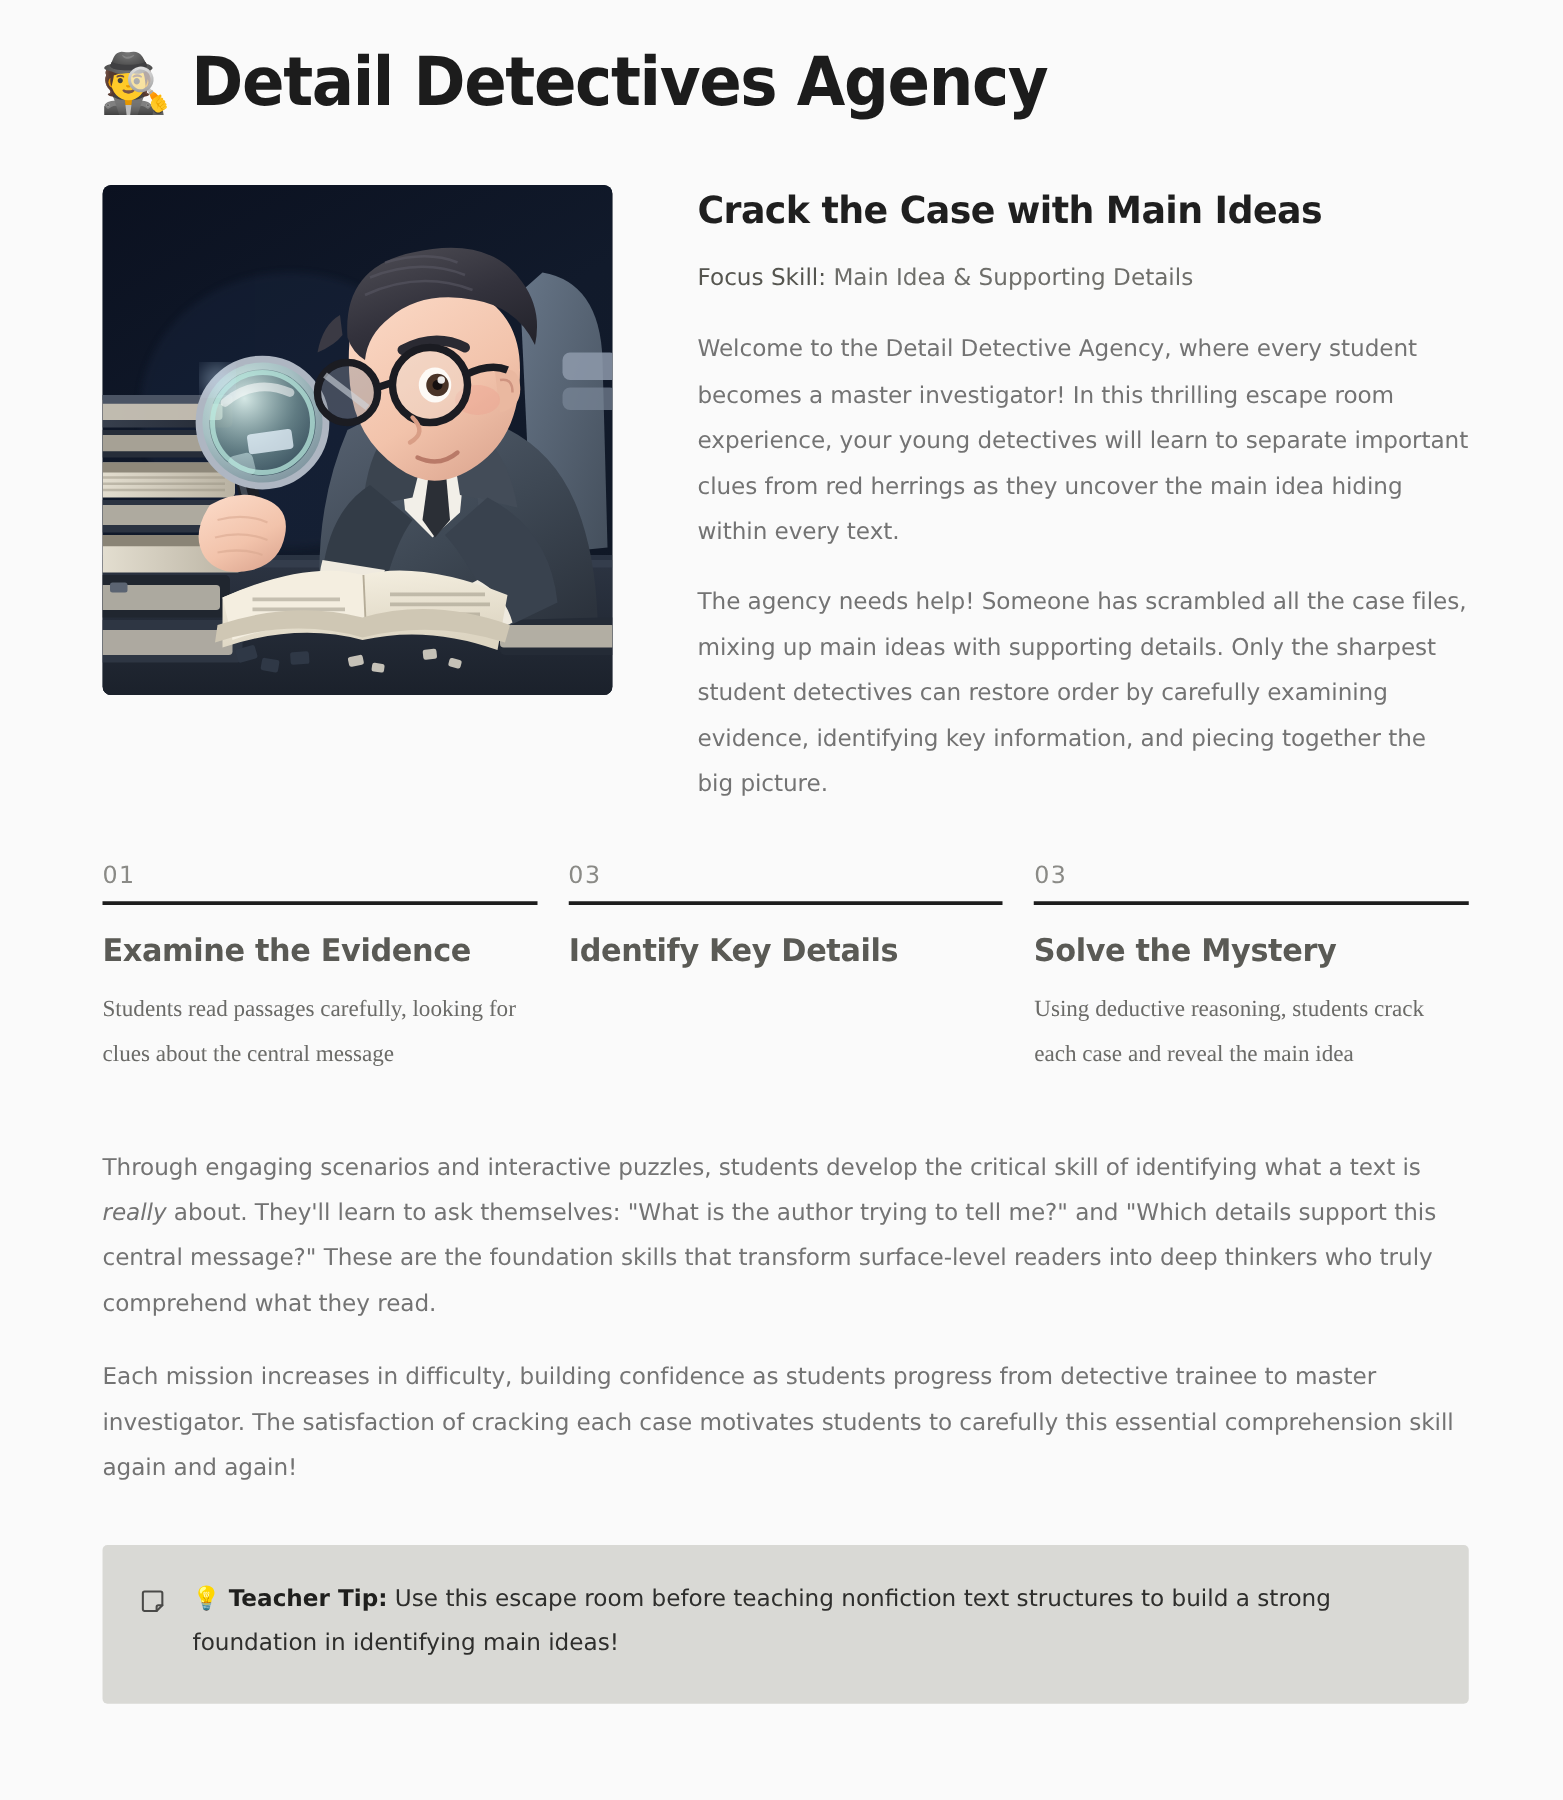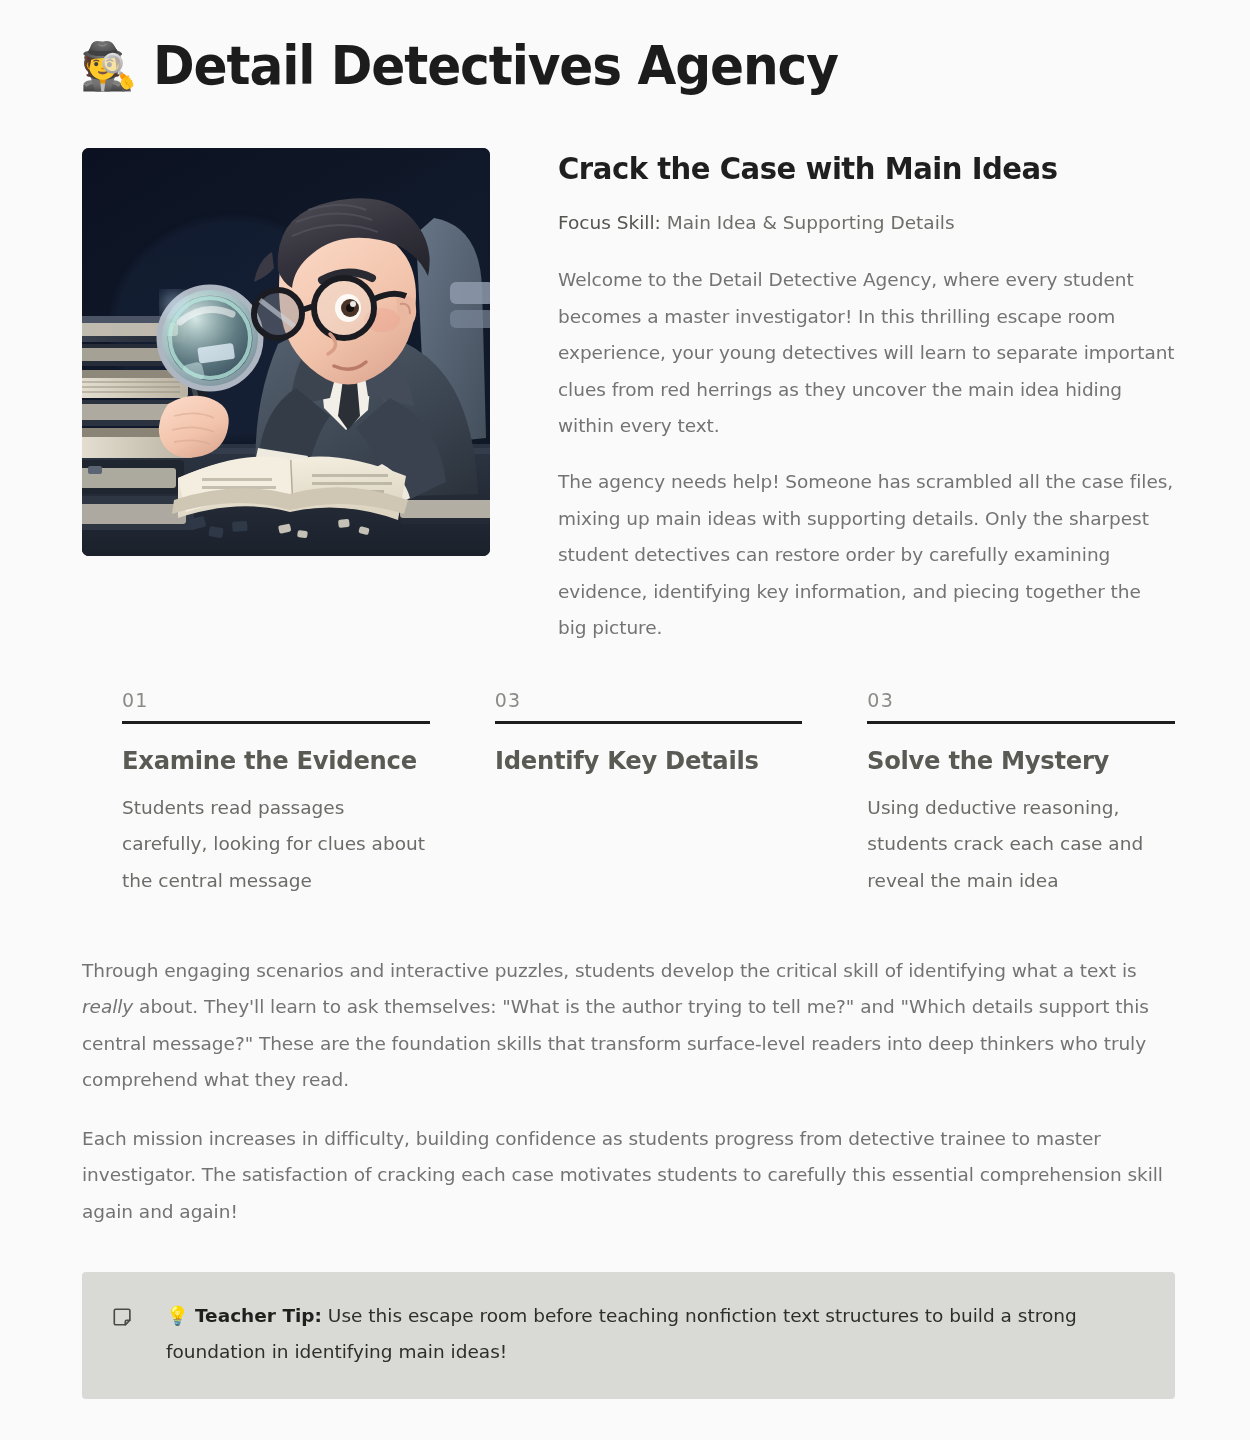--- a/index.html
+++ b/index.html
@@ -85,21 +85,21 @@
     letter-spacing: -0.05px;
   }
   .body-para:last-child { margin-bottom: 0; }
 
   
   .steps {
     display: flex;
     gap: 25px;
     padding: 44px 75px 0 82px;
   }
-  .step { flex: 1 1 0; min-width: 0; margin-left: 40px; }
+  .step { flex: 1 1 0; min-width: 0; }
   .step-num {
     font-size: 19px;
     color: #8a8a86;
     letter-spacing: 1.2px;
     line-height: 1;
     padding-bottom: 11px;
     font-weight: 400;
   }
   .step-rule {
     height: 3px;
@@ -115,37 +115,38 @@
     margin: 0 0 14px 0;
     transform: scaleX(0.97);
     transform-origin: left center;
     line-height: 1.2;
   }
   .step-desc {
     font-size: 18.5px;
     line-height: 1.97;
     color: #6b6b68;
     margin: 0;
+    font-family: Liberation Serif, serif;
   }
 
   
   .closing { padding: 54px 72px 0 82px; }
   .closing .body-para { margin-bottom: 22px; }
   .closing .body-para:last-child { margin-bottom: 0; }
   .em-word { font-style: italic; }
 
   
   .tip-box {
     margin: 42px 75px 0 82px;
     background: #d9d9d5;
     border-radius: 4px;
     padding: 26px 34px 30px 30px;
     display: flex;
     align-items: flex-start;
-    gap: 32px;
+    gap: 20px;
   }
   .note-icon {
     flex: 0 0 auto;
     width: 22px;
     height: 24px;
     margin-top: 7px;
   }
   .note-icon svg { display: block; }
   .tip-text {
     font-size: 18.5px;

